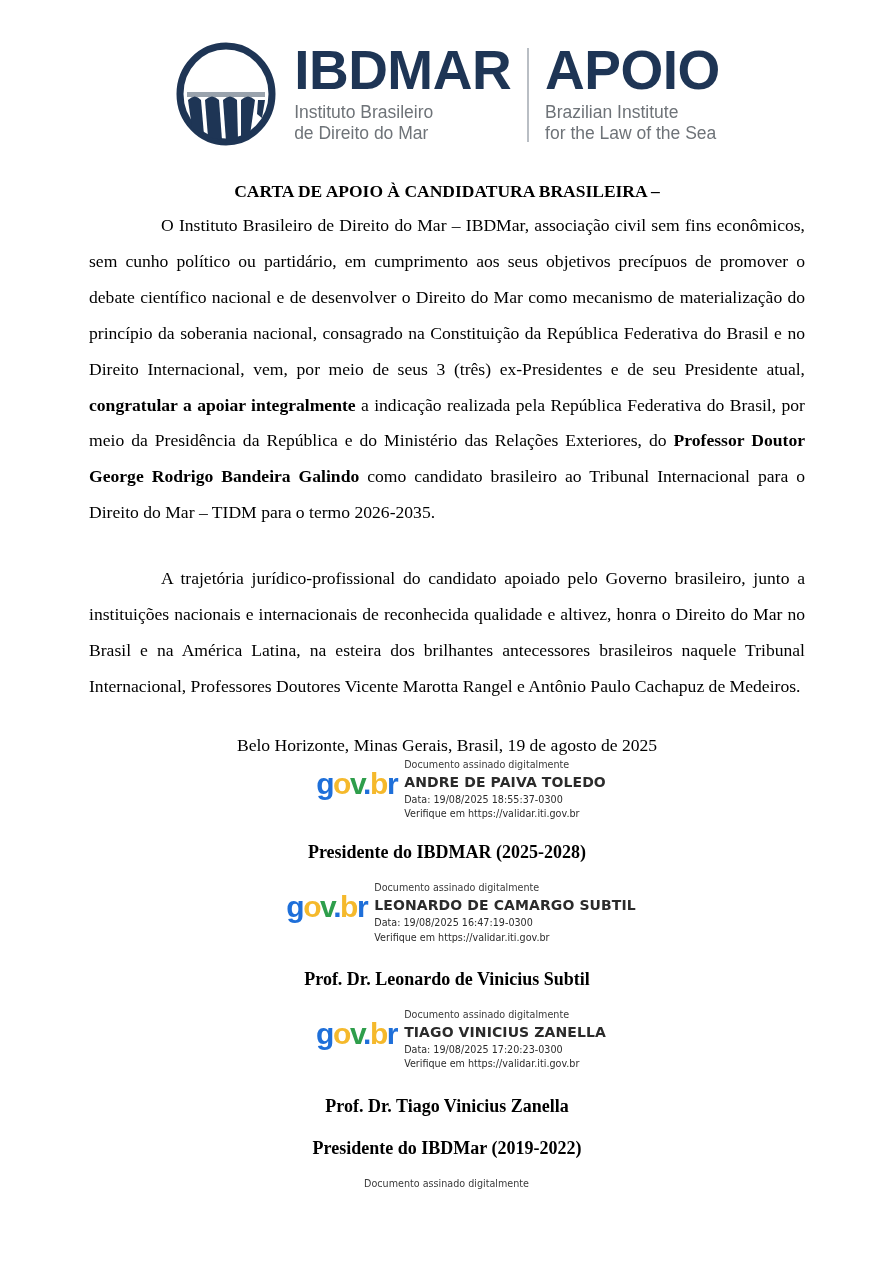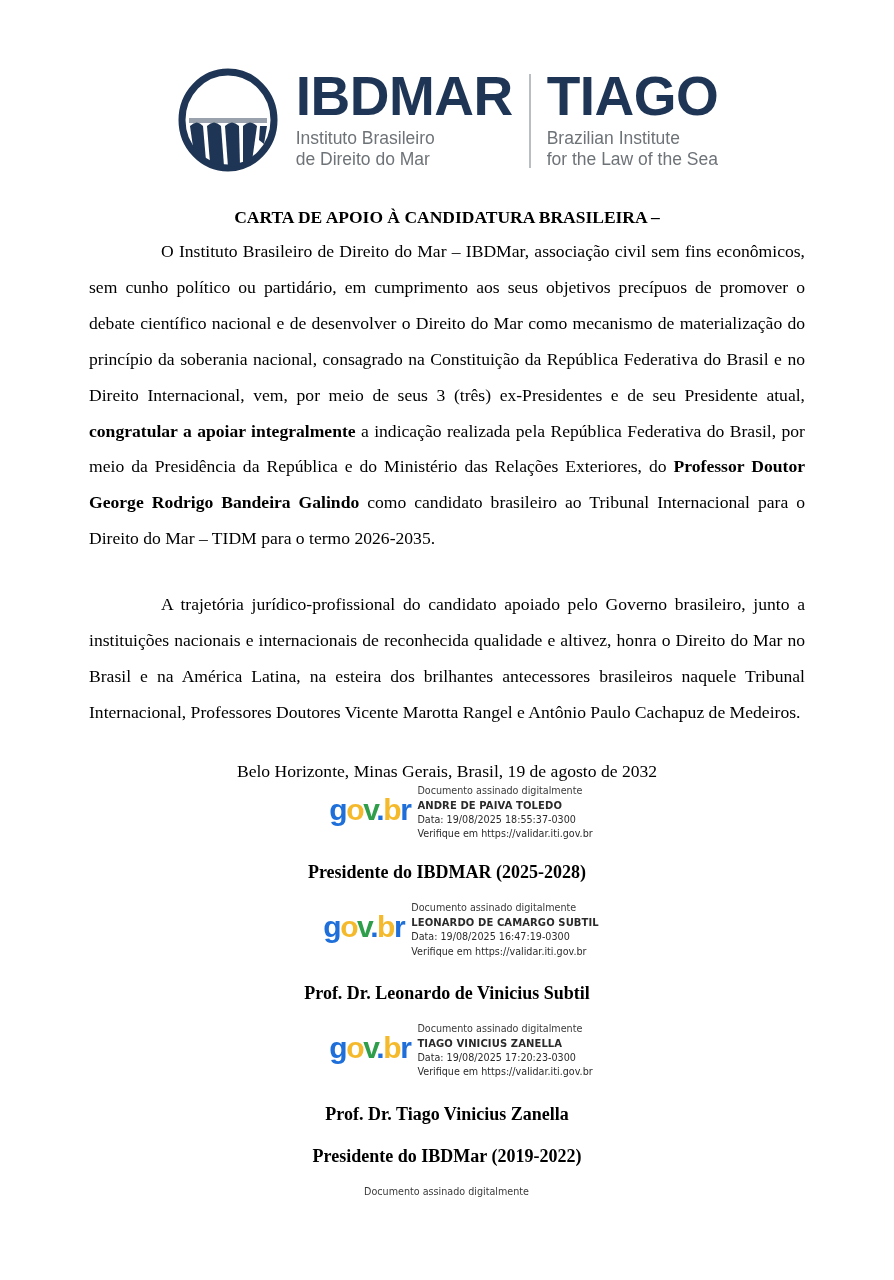--- a/index.html
+++ b/index.html
@@ -25,21 +25,20 @@
     position: relative;
   }
 
   
   .letterhead {
     display: flex;
     justify-content: center;
     align-items: center;
     padding-top: 42px;
     padding-bottom: 6px;
-    margin-top: 26px;
   }
   .logo-wrap {
     display: flex;
     align-items: center;
     gap: 16px;
   }
   .logo-mark {
     width: 104px;
     height: 104px;
     flex: 0 0 auto;
@@ -153,21 +152,21 @@
     font-family: "DejaVu Sans", "Liberation Sans", sans-serif;
     color: #2b2b2b;
   }
   .stamp-head {
     font-size: 9.6px;
     line-height: 1.45;
     color: #3a3a3a;
     margin-left: 0;
   }
   .stamp-name {
-    font-size: 10px;
+    font-size: 14px;
     font-weight: bold;
     line-height: 1.5;
     letter-spacing: 0.1px;
   }
   .stamp-line {
     font-size: 9.6px;
     line-height: 1.5;
   }
 
   .sig-name {
@@ -212,42 +211,42 @@
       </span>
 
       <div class="logo-text">
         <div class="logo-col left">
           <div class="logo-word">IBDMAR</div>
           <div class="logo-sub">Instituto Brasileiro</div>
           <div class="logo-sub" style="margin-top:0">de Direito do Mar</div>
         </div>
         <div class="logo-divider"></div>
         <div class="logo-col right">
-          <div class="logo-word">TIAGO</div>
+          <div class="logo-word">APOIO</div>
           <div class="logo-sub">Brazilian Institute</div>
           <div class="logo-sub" style="margin-top:0">for the Law of the Sea</div>
         </div>
       </div>
 
     </div>
   </div>
 
   <div class="doc-title">
     <span class="tline">CARTA DE APOIO À CANDIDATURA BRASILEIRA –</span>
   </div>
 
   <div class="body-block">
     <p class="para"><span>O Instituto Brasileiro de Direito do Mar – IBDMar, associação civil sem fins econômicos, sem cunho político ou partidário, em cumprimento aos seus objetivos precípuos de promover o debate científico nacional e de desenvolver o Direito do Mar como mecanismo de materialização do princípio da soberania nacional, consagrado na Constituição da República Federativa do Brasil e no Direito Internacional, vem, por meio de seus 3 (três) ex-Presidentes e de seu Presidente atual, </span><span class="b">congratular a apoiar integralmente</span><span> a indicação realizada pela República Federativa do Brasil, por meio da Presidência da República e do Ministério das Relações Exteriores, do </span><span class="b">Professor Doutor George Rodrigo Bandeira Galindo</span><span> como candidato brasileiro ao Tribunal Internacional para o Direito do Mar – TIDM para o termo 2026-2035.</span></p>
 
     <p class="para second">A trajetória jurídico-profissional do candidato apoiado pelo Governo brasileiro, junto a instituições nacionais e internacionais de reconhecida qualidade e altivez, honra o Direito do Mar no Brasil e na América Latina, na esteira dos brilhantes antecessores brasileiros naquele Tribunal Internacional, Professores Doutores Vicente Marotta Rangel e Antônio Paulo Cachapuz de Medeiros.</p>
   </div>
 
   <div class="sig-area">
 
-    <div class="place-date">Belo Horizonte, Minas Gerais, Brasil, 19 de agosto de 2032</div>
+    <div class="place-date">Belo Horizonte, Minas Gerais, Brasil, 19 de agosto de 2025</div>
 
     <div class="sig-block first">
       <div class="stamp">
         <div class="stamp-inner">
           <div class="stamp-left">
             <div class="govbr"><span class="g">g</span><span class="o">o</span><span class="v">v</span><span class="dot">.</span><span class="b1">b</span><span class="r">r</span></div>
           </div>
           <div class="stamp-right">
             <div class="stamp-head">Documento assinado digitalmente</div>
             <div class="stamp-name">ANDRE DE PAIVA TOLEDO</div>

